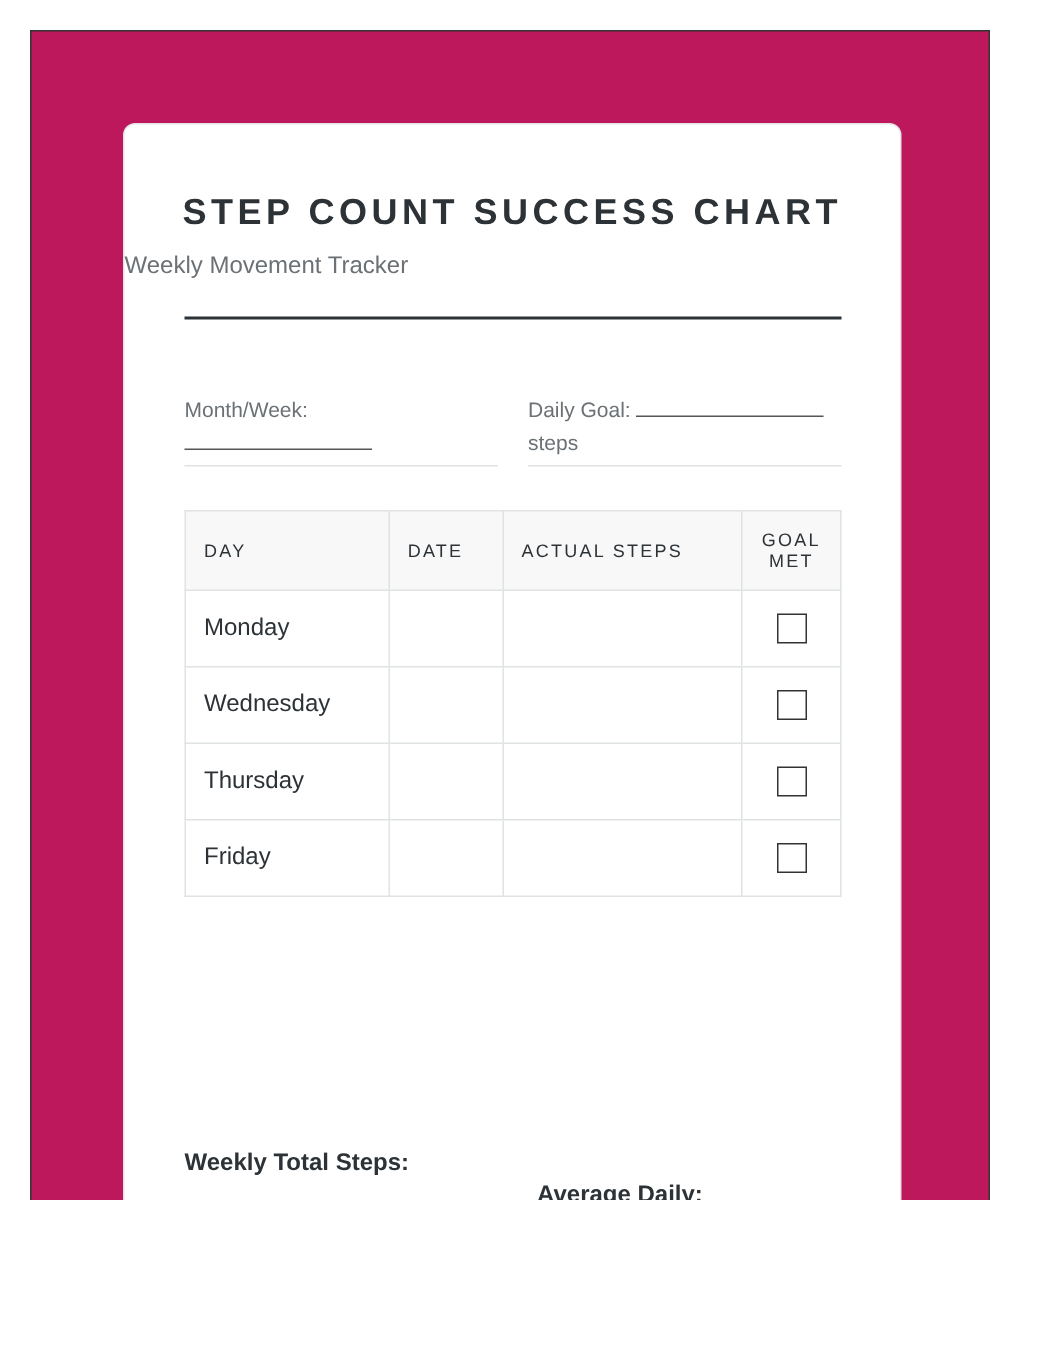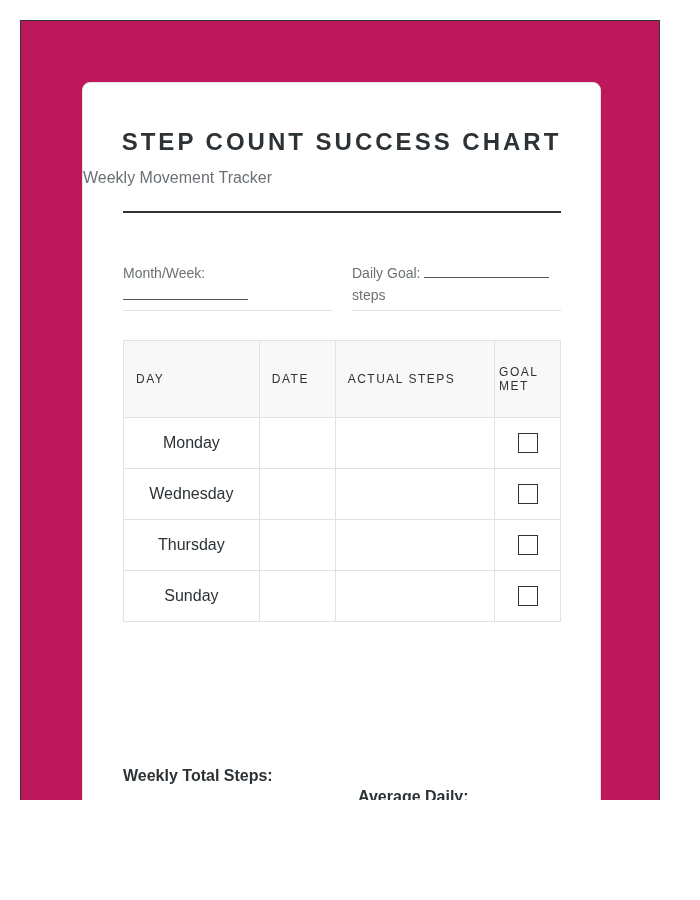--- a/index.html
+++ b/index.html
@@ -26,26 +26,26 @@
   .meta-field {
     position: absolute; top: 179px; width: 209px; height: 48px;
     border-bottom: 1px solid #e2e2e2; font-size: 14px; color: #6b7175; line-height: 22px;
   }
   .meta-left { left: 40px; }
   .meta-right { left: 269px; }
   .blank { display: inline-block; border-bottom: 1px solid #555; vertical-align: baseline; height: 14px; }
   .tbl {
     position: absolute; left: 40px; top: 257px; width: 438px; border-collapse: collapse;
   }
-  .tbl th, .tbl td { border: 1px solid #e0e3e4; text-align: center; }
+  .tbl th, .tbl td { border: 1px solid #e0e3e4; }
   .tbl th {
     background: #f8f8f8; height: 52px; text-align: left; padding: 0 12px;
     font-size: 12px; font-weight: normal; letter-spacing: 1.5px; color: #2c3236;
   }
-  .tbl th.goal { padding: 12px 4px; line-height: 14px; }
+  .tbl th.goal { text-align: center; padding: 0 4px; line-height: 14px; }
   .tbl td { height: 50px; padding: 0 12px; font-size: 16px; color: #2c3236; }
   .tbl td.goal { text-align: center; padding: 0; }
   .checkbox {
     display: inline-block; width: 18px; height: 18px; border: 1.5px solid #333; vertical-align: middle; background: #fff; cursor: pointer;
   }
   .summary {
     position: absolute; top: 684px; font-size: 16px; font-weight: bold; color: #2c3236;
   }
   .sum-left { left: 40px; }
   .sum-right { left: 275px; margin-top: 21px; }
@@ -100,21 +100,21 @@
           <td></td>
           <td class="goal"><span class="checkbox"></span></td>
         </tr>
         <tr>
           <td>Thursday</td>
           <td></td>
           <td></td>
           <td class="goal"><span class="checkbox"></span></td>
         </tr>
         <tr>
-          <td>Sunday</td>
+          <td>Friday</td>
           <td></td>
           <td></td>
           <td class="goal"><span class="checkbox"></span></td>
         </tr>
       </tbody>
     </table>
 
     <div class="summary sum-left">Weekly Total Steps:</div>
     <div class="summary sum-right">Average Daily:</div>
   </div>

